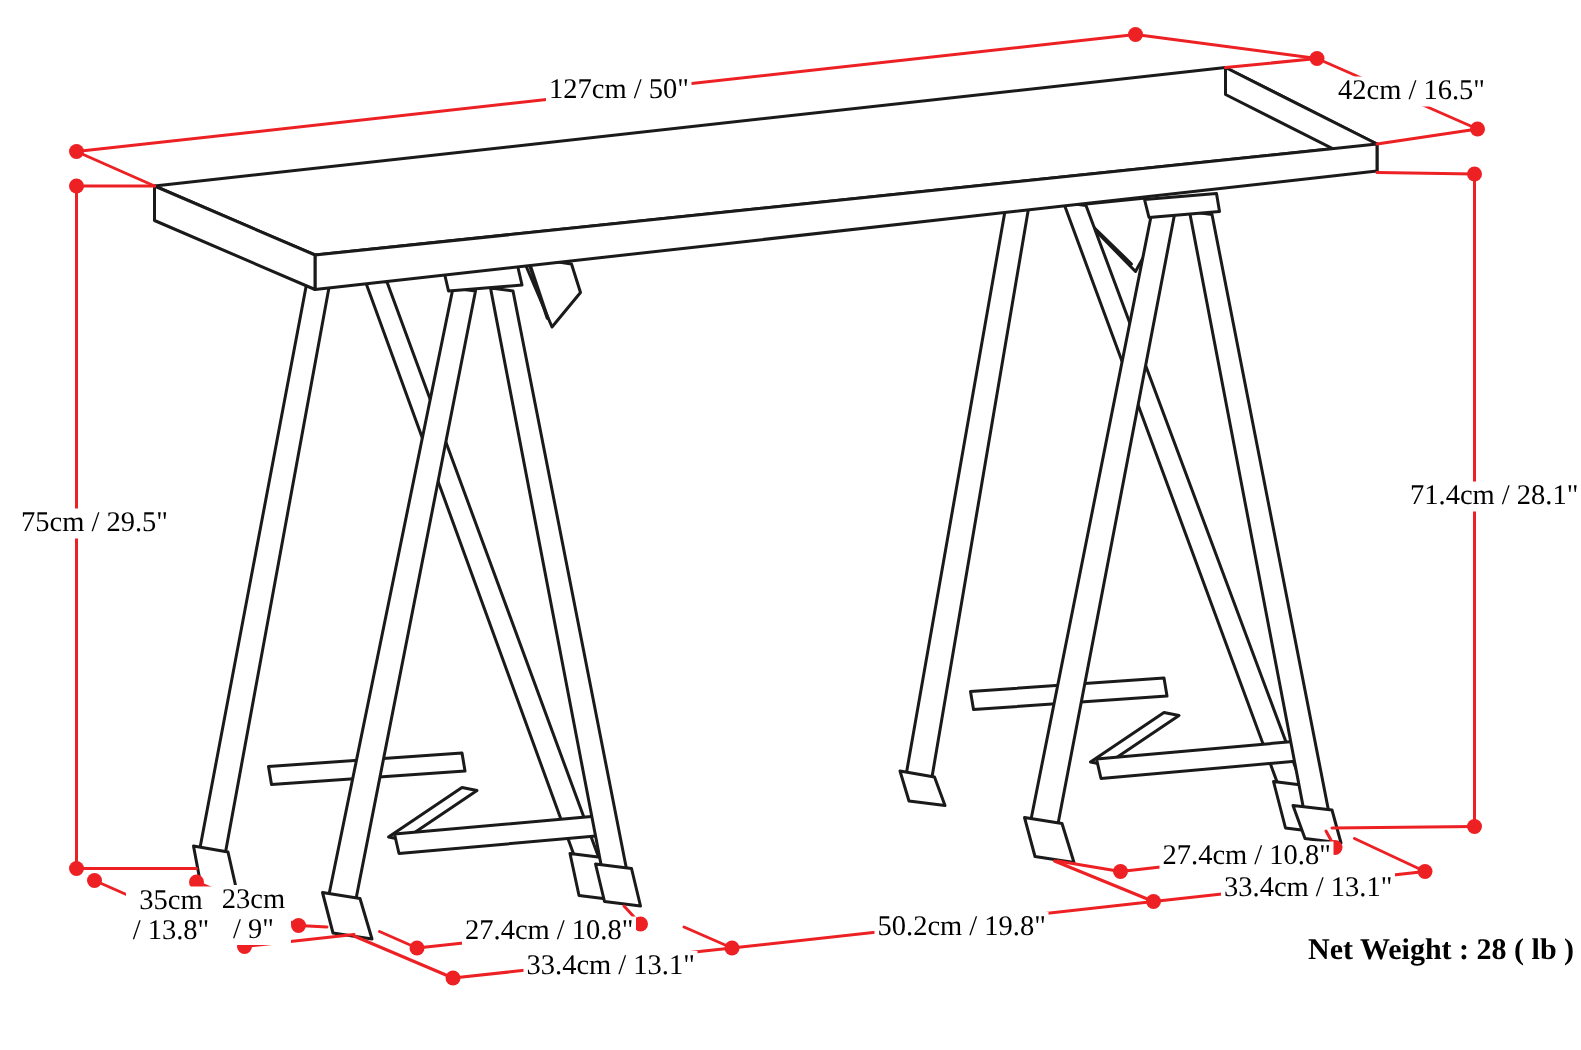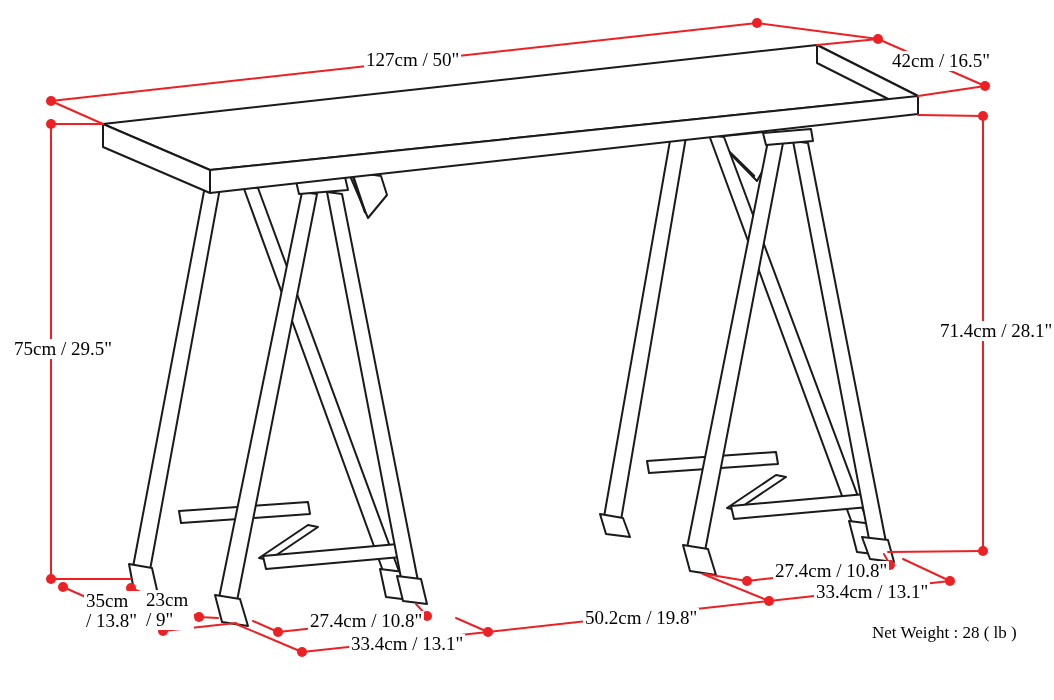--- a/index.html
+++ b/index.html
@@ -51,29 +51,30 @@
   .dim-label {
     position: absolute;
     font-size: 19px;
     line-height: 20px;
     color: var(--color-text, #000);
     background: #ffffff;
     padding: 0 2px;
     white-space: nowrap;
   }
   .dim-label.two-line {
-    text-align: left;
+    text-align: center;
     white-space: normal;
   }
   .weight-label {
     position: absolute;
-    font-size: 17px;
+    font-size: 20px;
     line-height: 20px;
     color: var(--color-text, #000);
     white-space: nowrap;
+    font-weight: bold;
   }
 </style>
 </head>
 <body>
 
 <div id="diagram">
 
   <svg id="drawing-svg" width="1054" height="700" viewBox="0 0 1054 700">
 
     <g>

